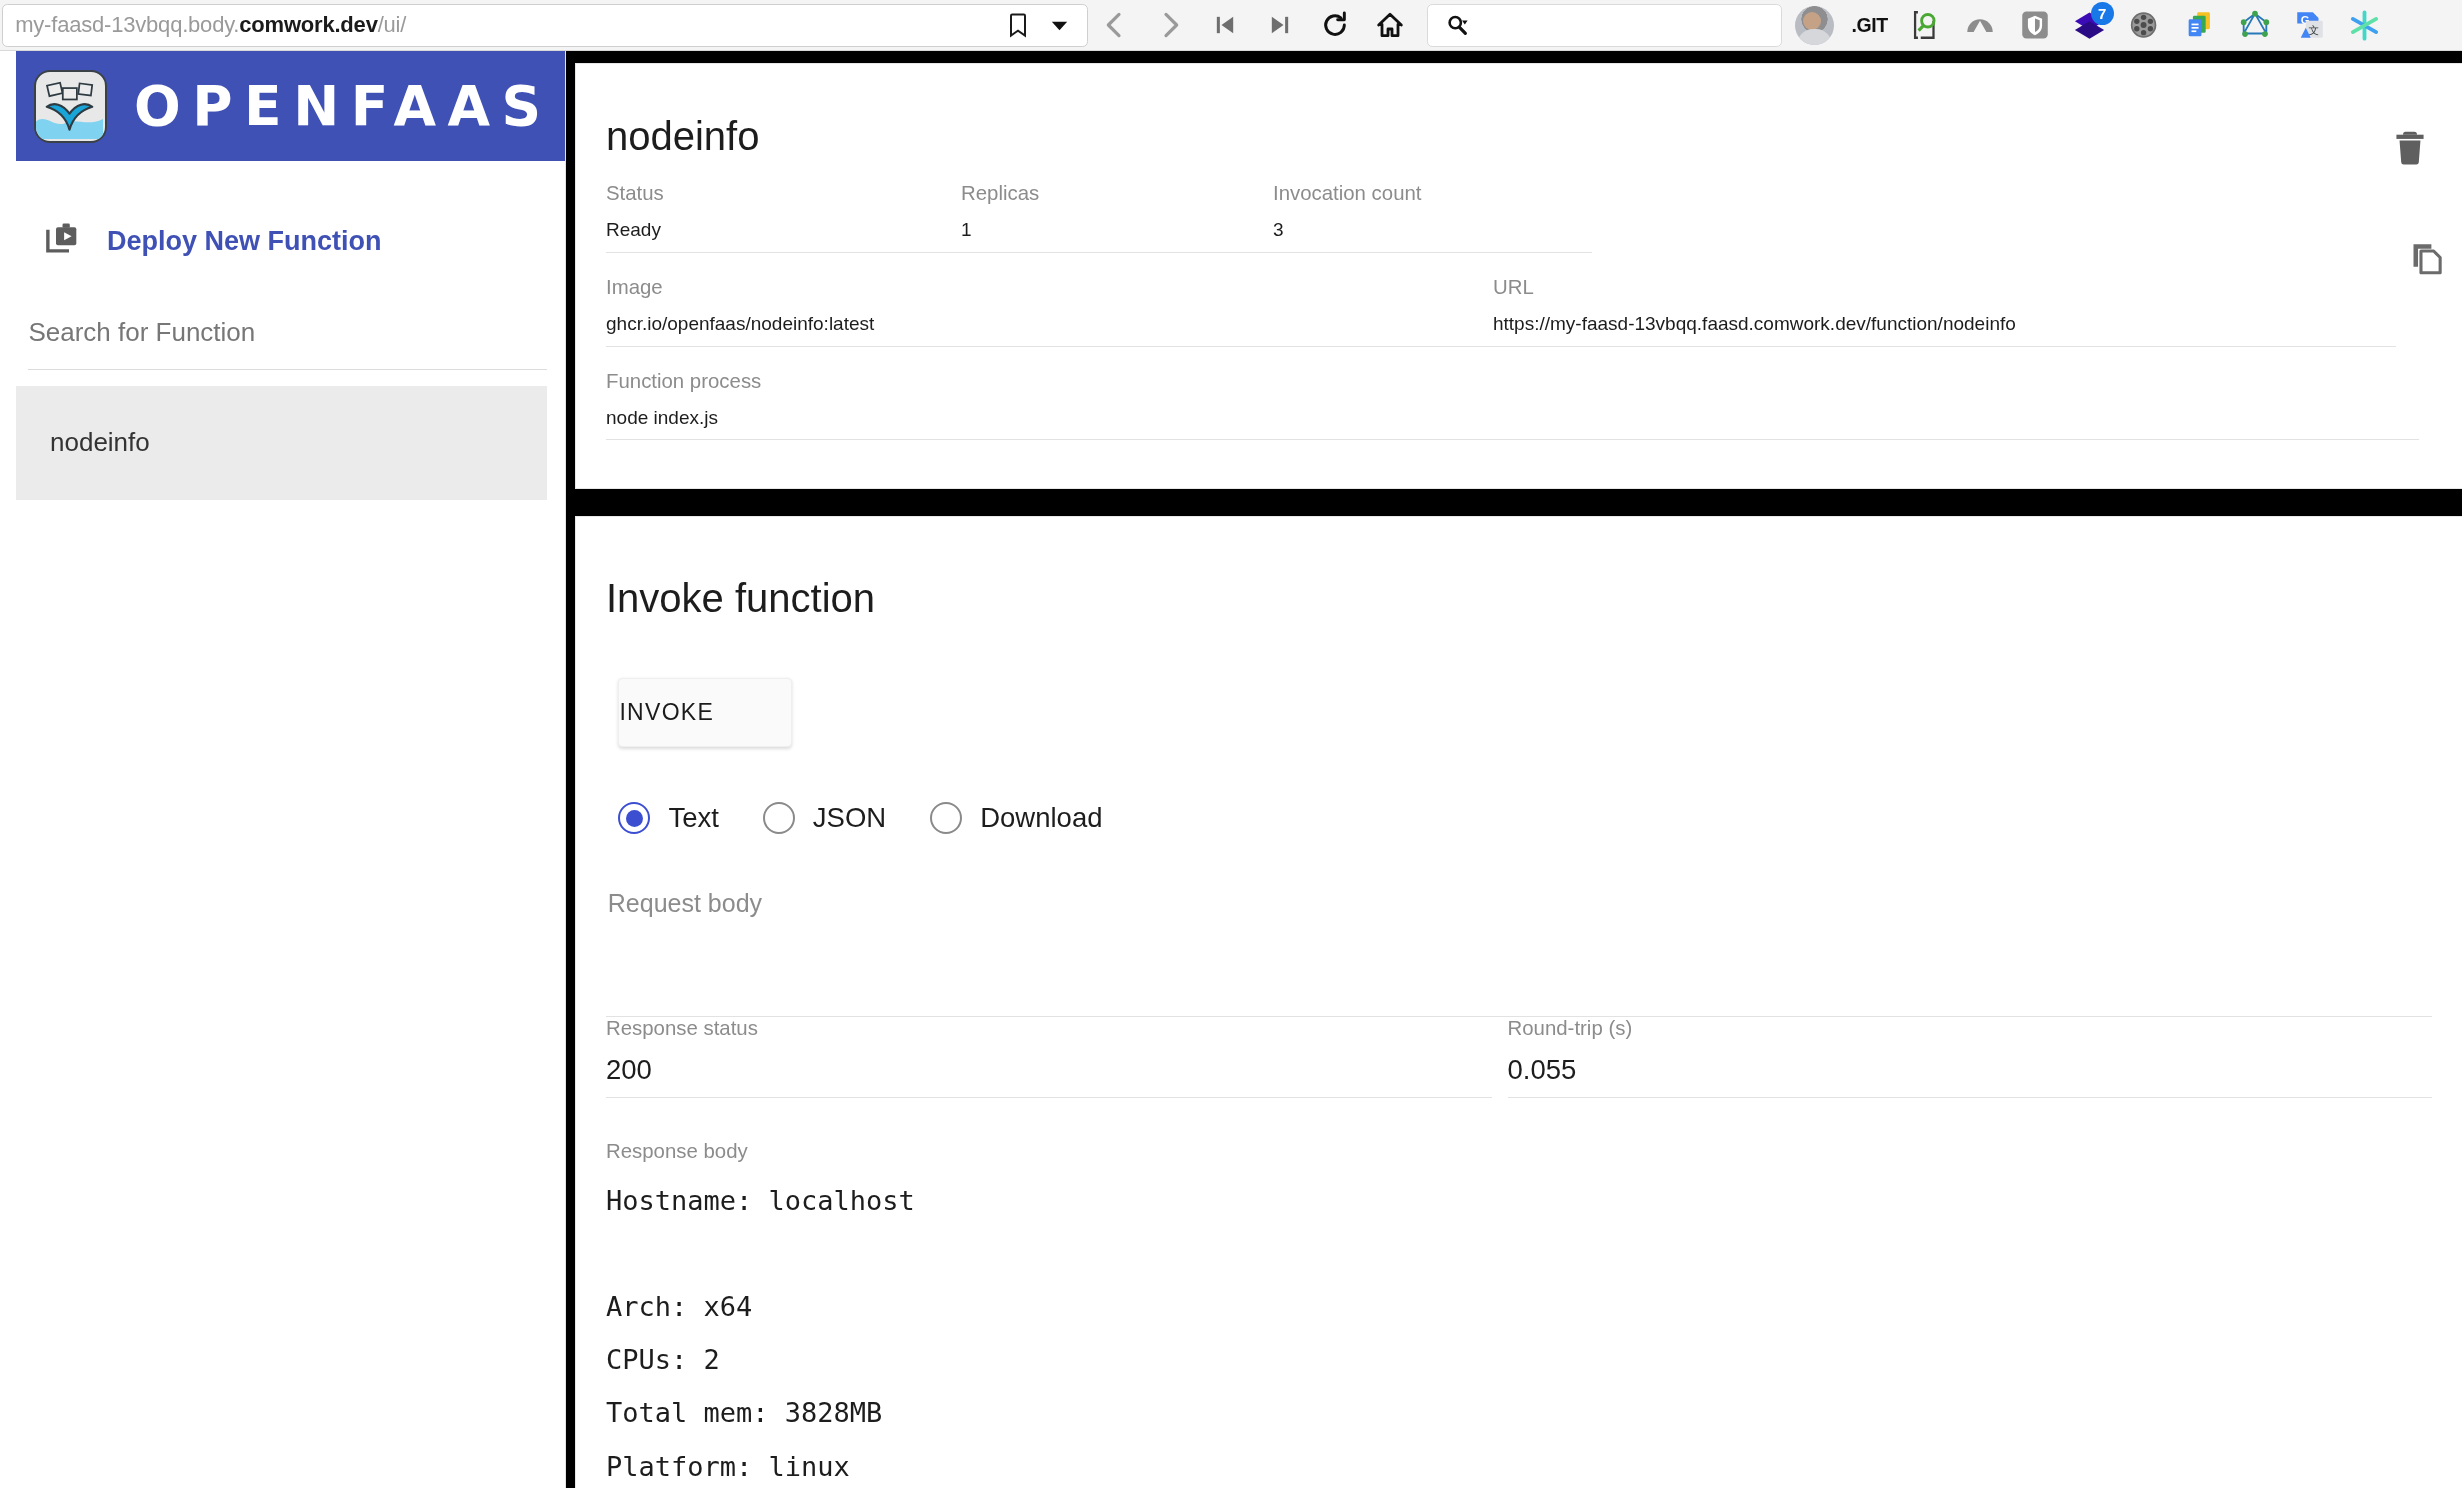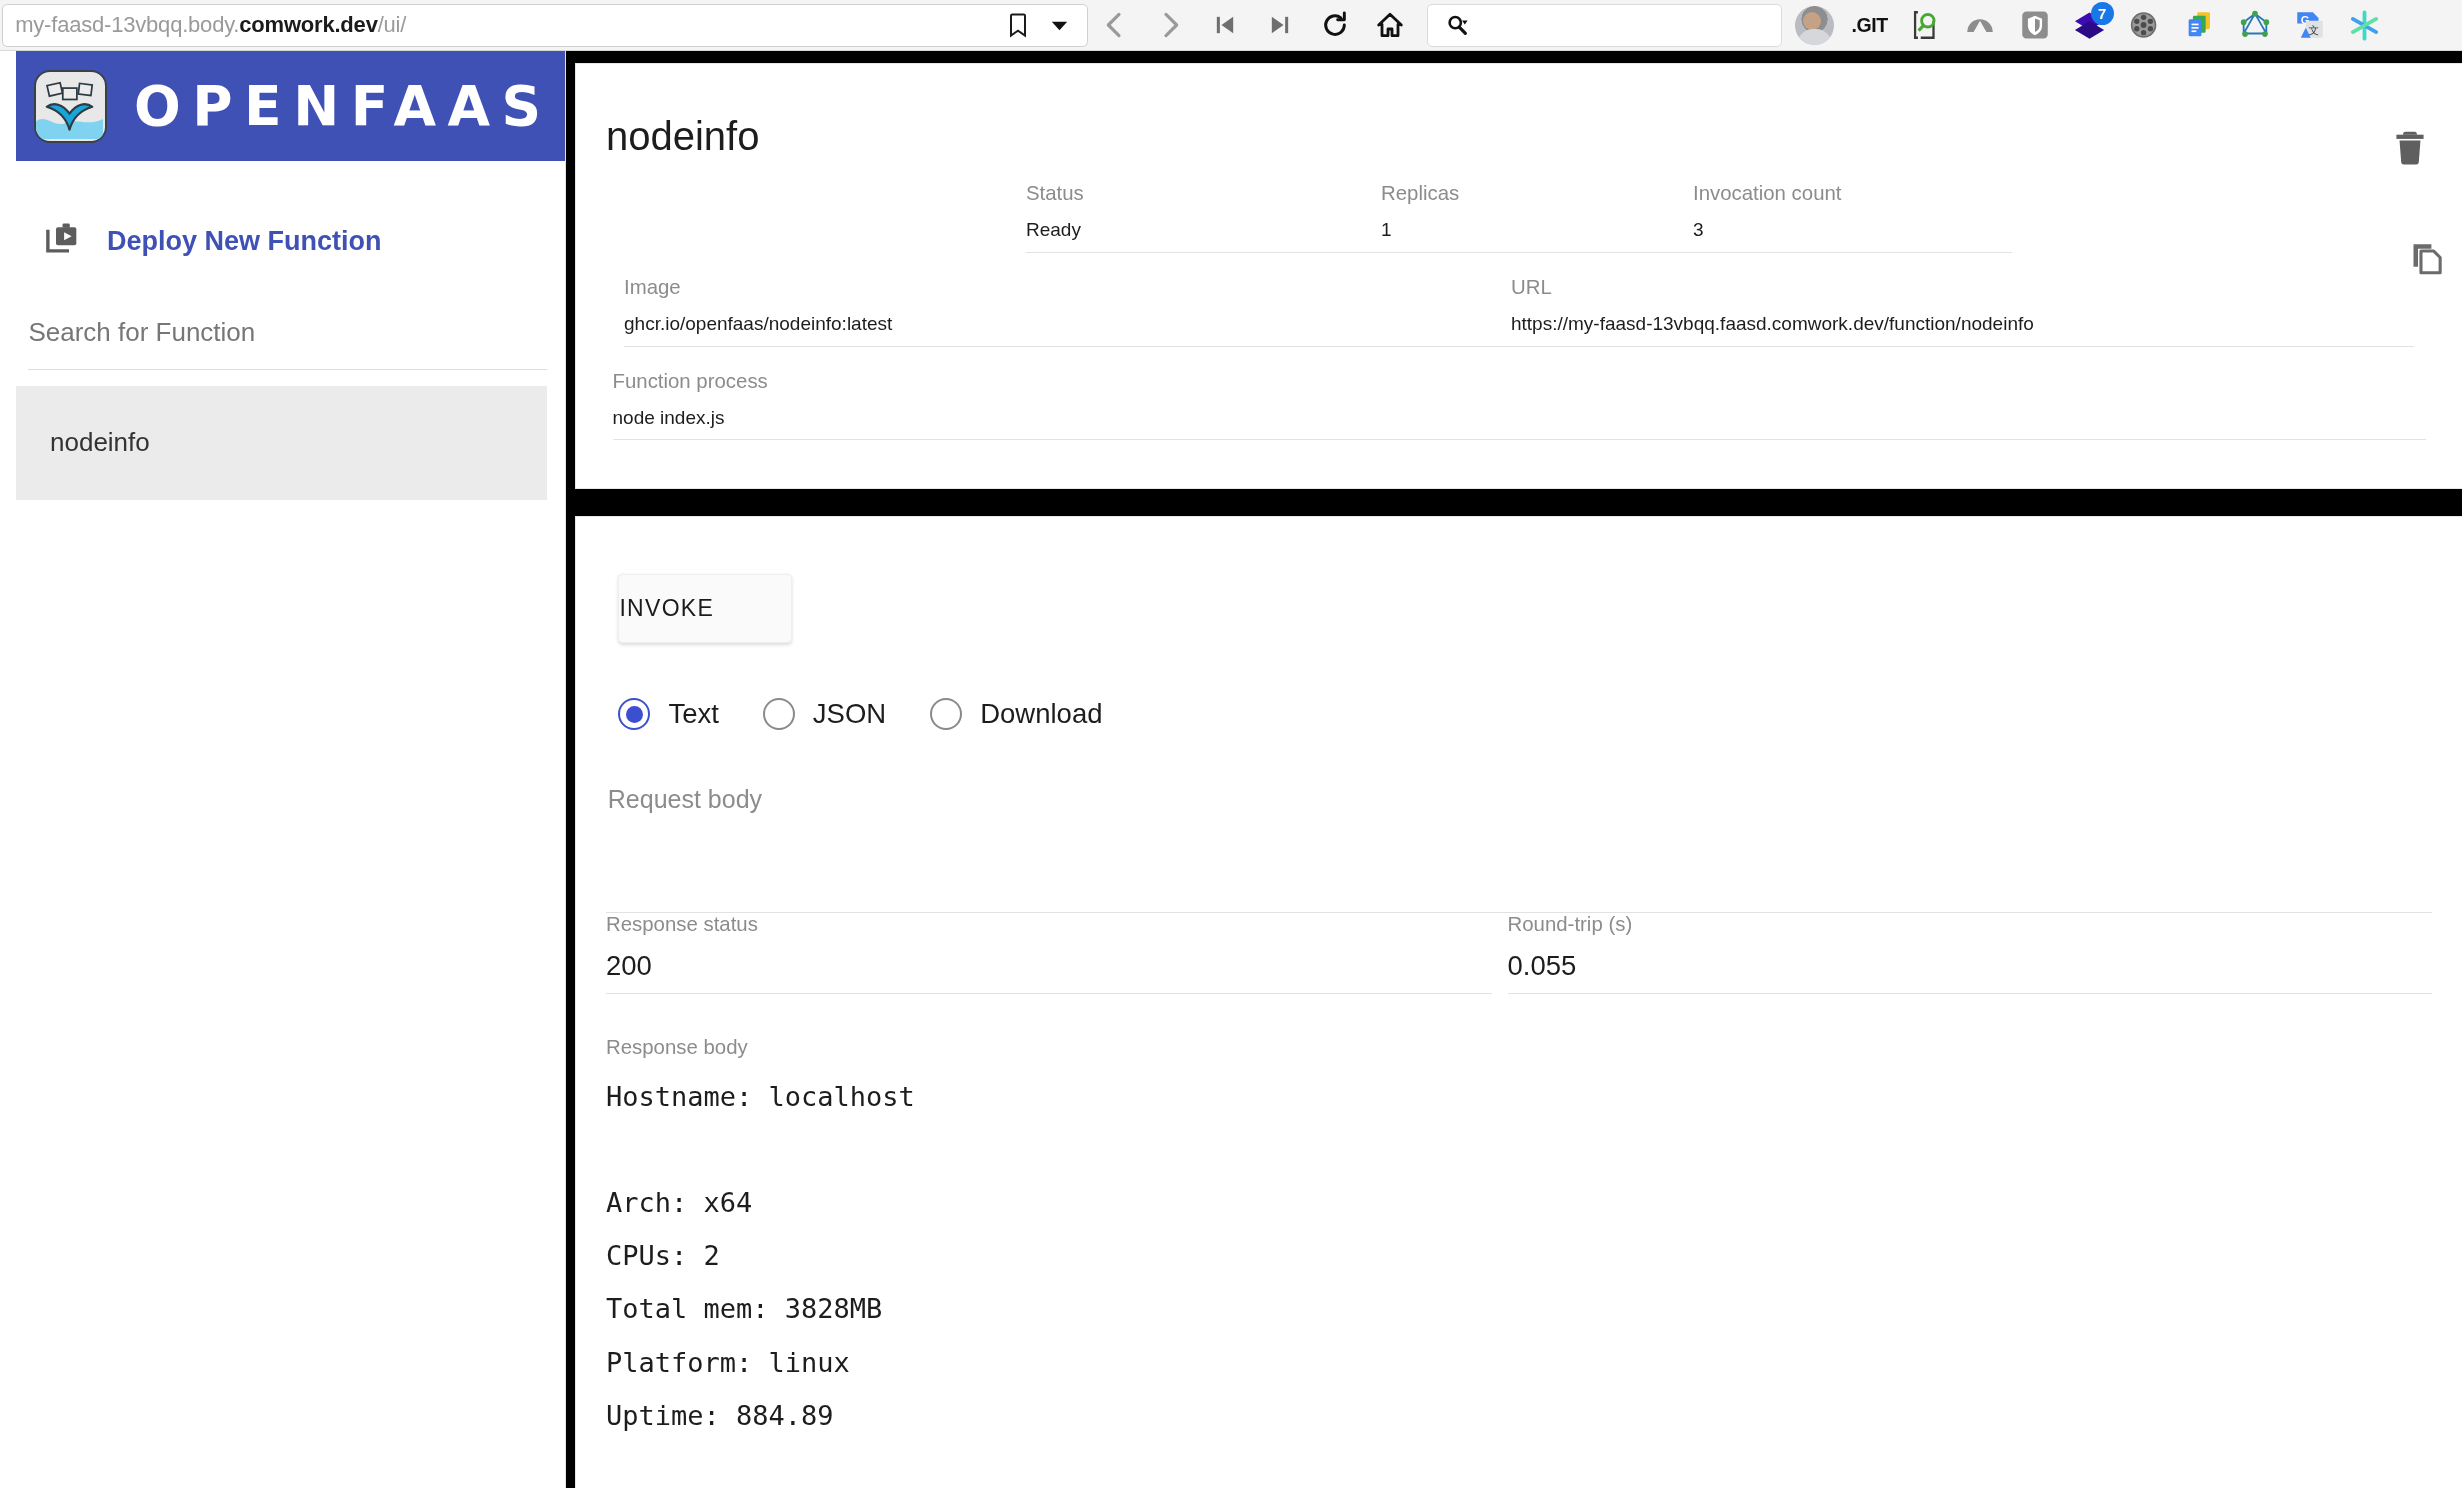--- a/index.html
+++ b/index.html
@@ -138,21 +138,21 @@
     font-size: 40px; color: #1d1d1d; font-weight: normal;
     padding-top: 50px;
   }
   #card-invoke .card-title { padding-top: 59px; }
 
   .trash-btn {
     position: absolute; right: 30px; top: 62px;
     width: 44px; height: 46px; cursor: pointer;
   }
 
-  .field-row { display: flex; margin-top: 23px; justify-content: center; }
+  .field-row { display: flex; margin-top: 23px; }
   .field {
     padding-right: 23px;
     border-bottom: 0.9px solid #e2e2e2;
     padding-bottom: 10.6px;
   }
   .field-label { font-size: 20.4px; color: #8c8c8c; }
   .field-value { font-size: 19px; color: #1d1d1d; margin-top: 14px; white-space: nowrap; }
 
   .copy-btn { position: absolute; right: 16px; top: 174px; width: 39px; height: 41px; cursor: pointer; }
 
@@ -432,20 +432,21 @@
 
       <div class="field-row">
         <div class="field" style="width:1813px">
           <div class="field-label">Function process</div>
           <div class="field-value">node index.js</div>
         </div>
       </div>
     </div>
 
     <div class="card" id="card-invoke">
+      <div class="card-title">Invoke function</div>
 
       <div class="invoke-btn">
         <span>INVOKE</span>
       </div>
 
       <div class="radio-row">
         <div class="radio-item on">
           <span class="radio-circle"></span>
           <span class="radio-label">Text</span>
         </div>

